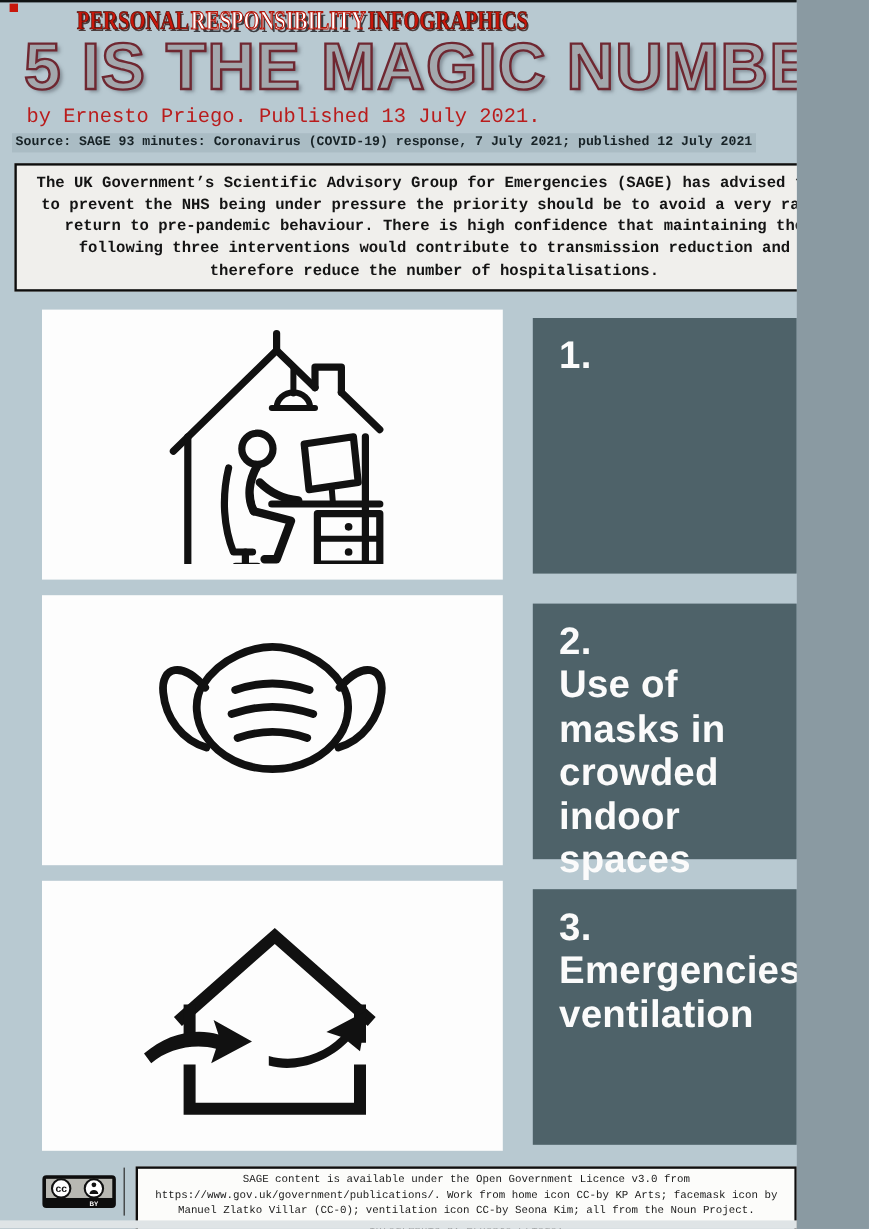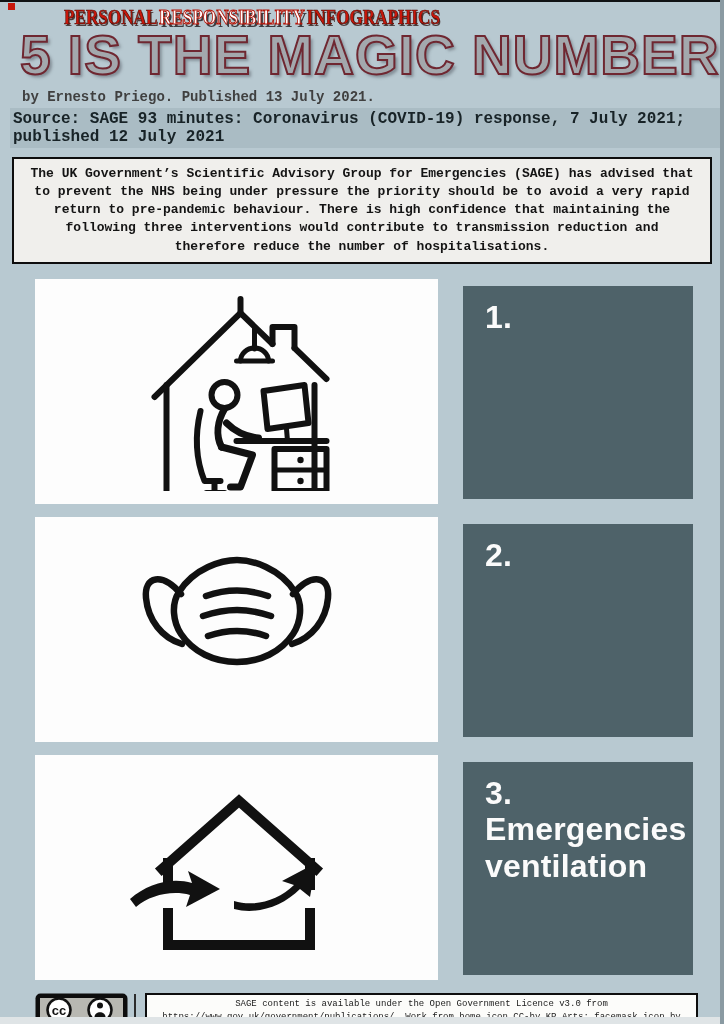--- a/index.html
+++ b/index.html
@@ -1,36 +1,36 @@
 <!DOCTYPE html>
 <html><head>
 <meta charset="utf-8">
 <style>
   html,body{margin:0;padding:0;background:#8a9aa2;}
-  .poster{position:relative;width:720px;height:1024px;overflow:hidden;background:#b8c9d1;
+  .poster{position:relative;width:664px;height:1024px;overflow:hidden;background:#b8c9d1;
           font-family:"Liberation Sans","DejaVu Sans",sans-serif;}
   .topline{height:2px;background:#101314;}
   .corner-dot{position:absolute;left:8px;top:3px;width:7px;height:7px;background:#c8170b;}
 
   
   .kicker{margin:4px 0 0 64px;display:flex;gap:2px;transform:scaleX(0.78);transform-origin:left center;
           font-family:"Liberation Serif","DejaVu Serif",serif;font-weight:bold;font-size:22px;line-height:1;white-space:nowrap;}
   .k-red{color:#c8170b;-webkit-text-stroke:0.6px #4d0d06;text-shadow:1.5px 1.5px 0 rgba(40,12,8,0.75);}
   .k-white{color:#ffffff;-webkit-text-stroke:1px #b21408;text-shadow:2.5px 2.5px 0 #3c3c40;}
 
   
   .title{margin:1px 0 0 20px;font-size:55px;line-height:0.96;font-weight:bold;letter-spacing:1px;
          color:#a3a8ad;-webkit-text-stroke:2px #6f2731;white-space:nowrap;
          text-shadow:3px 3px 3px rgba(90,96,106,0.55);}
 
   .byline{margin:7px 0 0 22px;font-family:"Liberation Mono","DejaVu Sans Mono",monospace;
-          font-weight:bold;font-size:14px;color:#404040;}
+          font-weight:normal;font-size:17px;color:#b91c1c;}
   .source{display:inline-block;margin:3px 0 0 10px;padding:2px 3px;
           font-family:"Liberation Mono","DejaVu Sans Mono",monospace;font-weight:bold;
-          font-size:16px;color:#182327;background:rgba(95,115,125,0.15);}
+          font-size:11px;color:#182327;background:rgba(95,115,125,0.15);}
 
   
   .intro-box{box-sizing:border-box;margin:9px 0 0 12px;width:700px;border:2px solid #0d0d0d;
              background:#f0efec;padding:6px 0;}
   .intro-text{margin:0 auto;width:85.5ch;font-family:"Liberation Mono","DejaVu Sans Mono",monospace;
               font-weight:bold;font-size:13px;line-height:1.4;color:#141414;text-align:center;}
 
   
   .rows{margin-top:15px;}
   .row{display:flex;align-items:flex-start;margin:0 0 13px 35px;}
@@ -114,20 +114,21 @@
           <path class="ln" stroke-width="6.5" d="M47,48 C62,24 90,16 105,16 C120,16 148,24 163,48 C171,60 169,78 161,90 C149,108 128,118 105,118 C82,118 61,108 49,90 C41,78 39,60 47,48 Z"></path>
           <path class="ln" stroke-width="6.5" d="M74,52 C94,45 116,45 136,52"></path>
           <path class="ln" stroke-width="6.5" d="M71,72 C95,64 115,64 139,72"></path>
           <path class="ln" stroke-width="6.5" d="M76,92 C96,85 114,85 134,92"></path>
           <path class="ln" stroke-width="6.5" d="M49,50 C30,28 12,32 14,54 C16,76 30,94 50,100"></path>
           <path class="ln" stroke-width="6.5" d="M161,50 C180,28 198,32 196,54 C194,76 180,94 160,100"></path>
         </svg>
       </div>
       <div class="panel">
         <div class="panel-number">2.</div>
+        <div class="panel-label">Use of masks in crowded indoor spaces</div>
       </div>
     </div>
 
     <div class="row">
       <div class="icon-box">
         <svg width="230" height="180" viewBox="0 0 230 180">
           <path class="sq" stroke-width="10" d="M40,92 L117,24 L194,92"></path>
           <path class="sq" stroke-width="10" d="M46,86 V108"></path>
           <path class="sq" stroke-width="10" d="M188,86 V108"></path>
           <path class="sq" stroke-width="10" d="M46,136 V168 H188 V136"></path>

